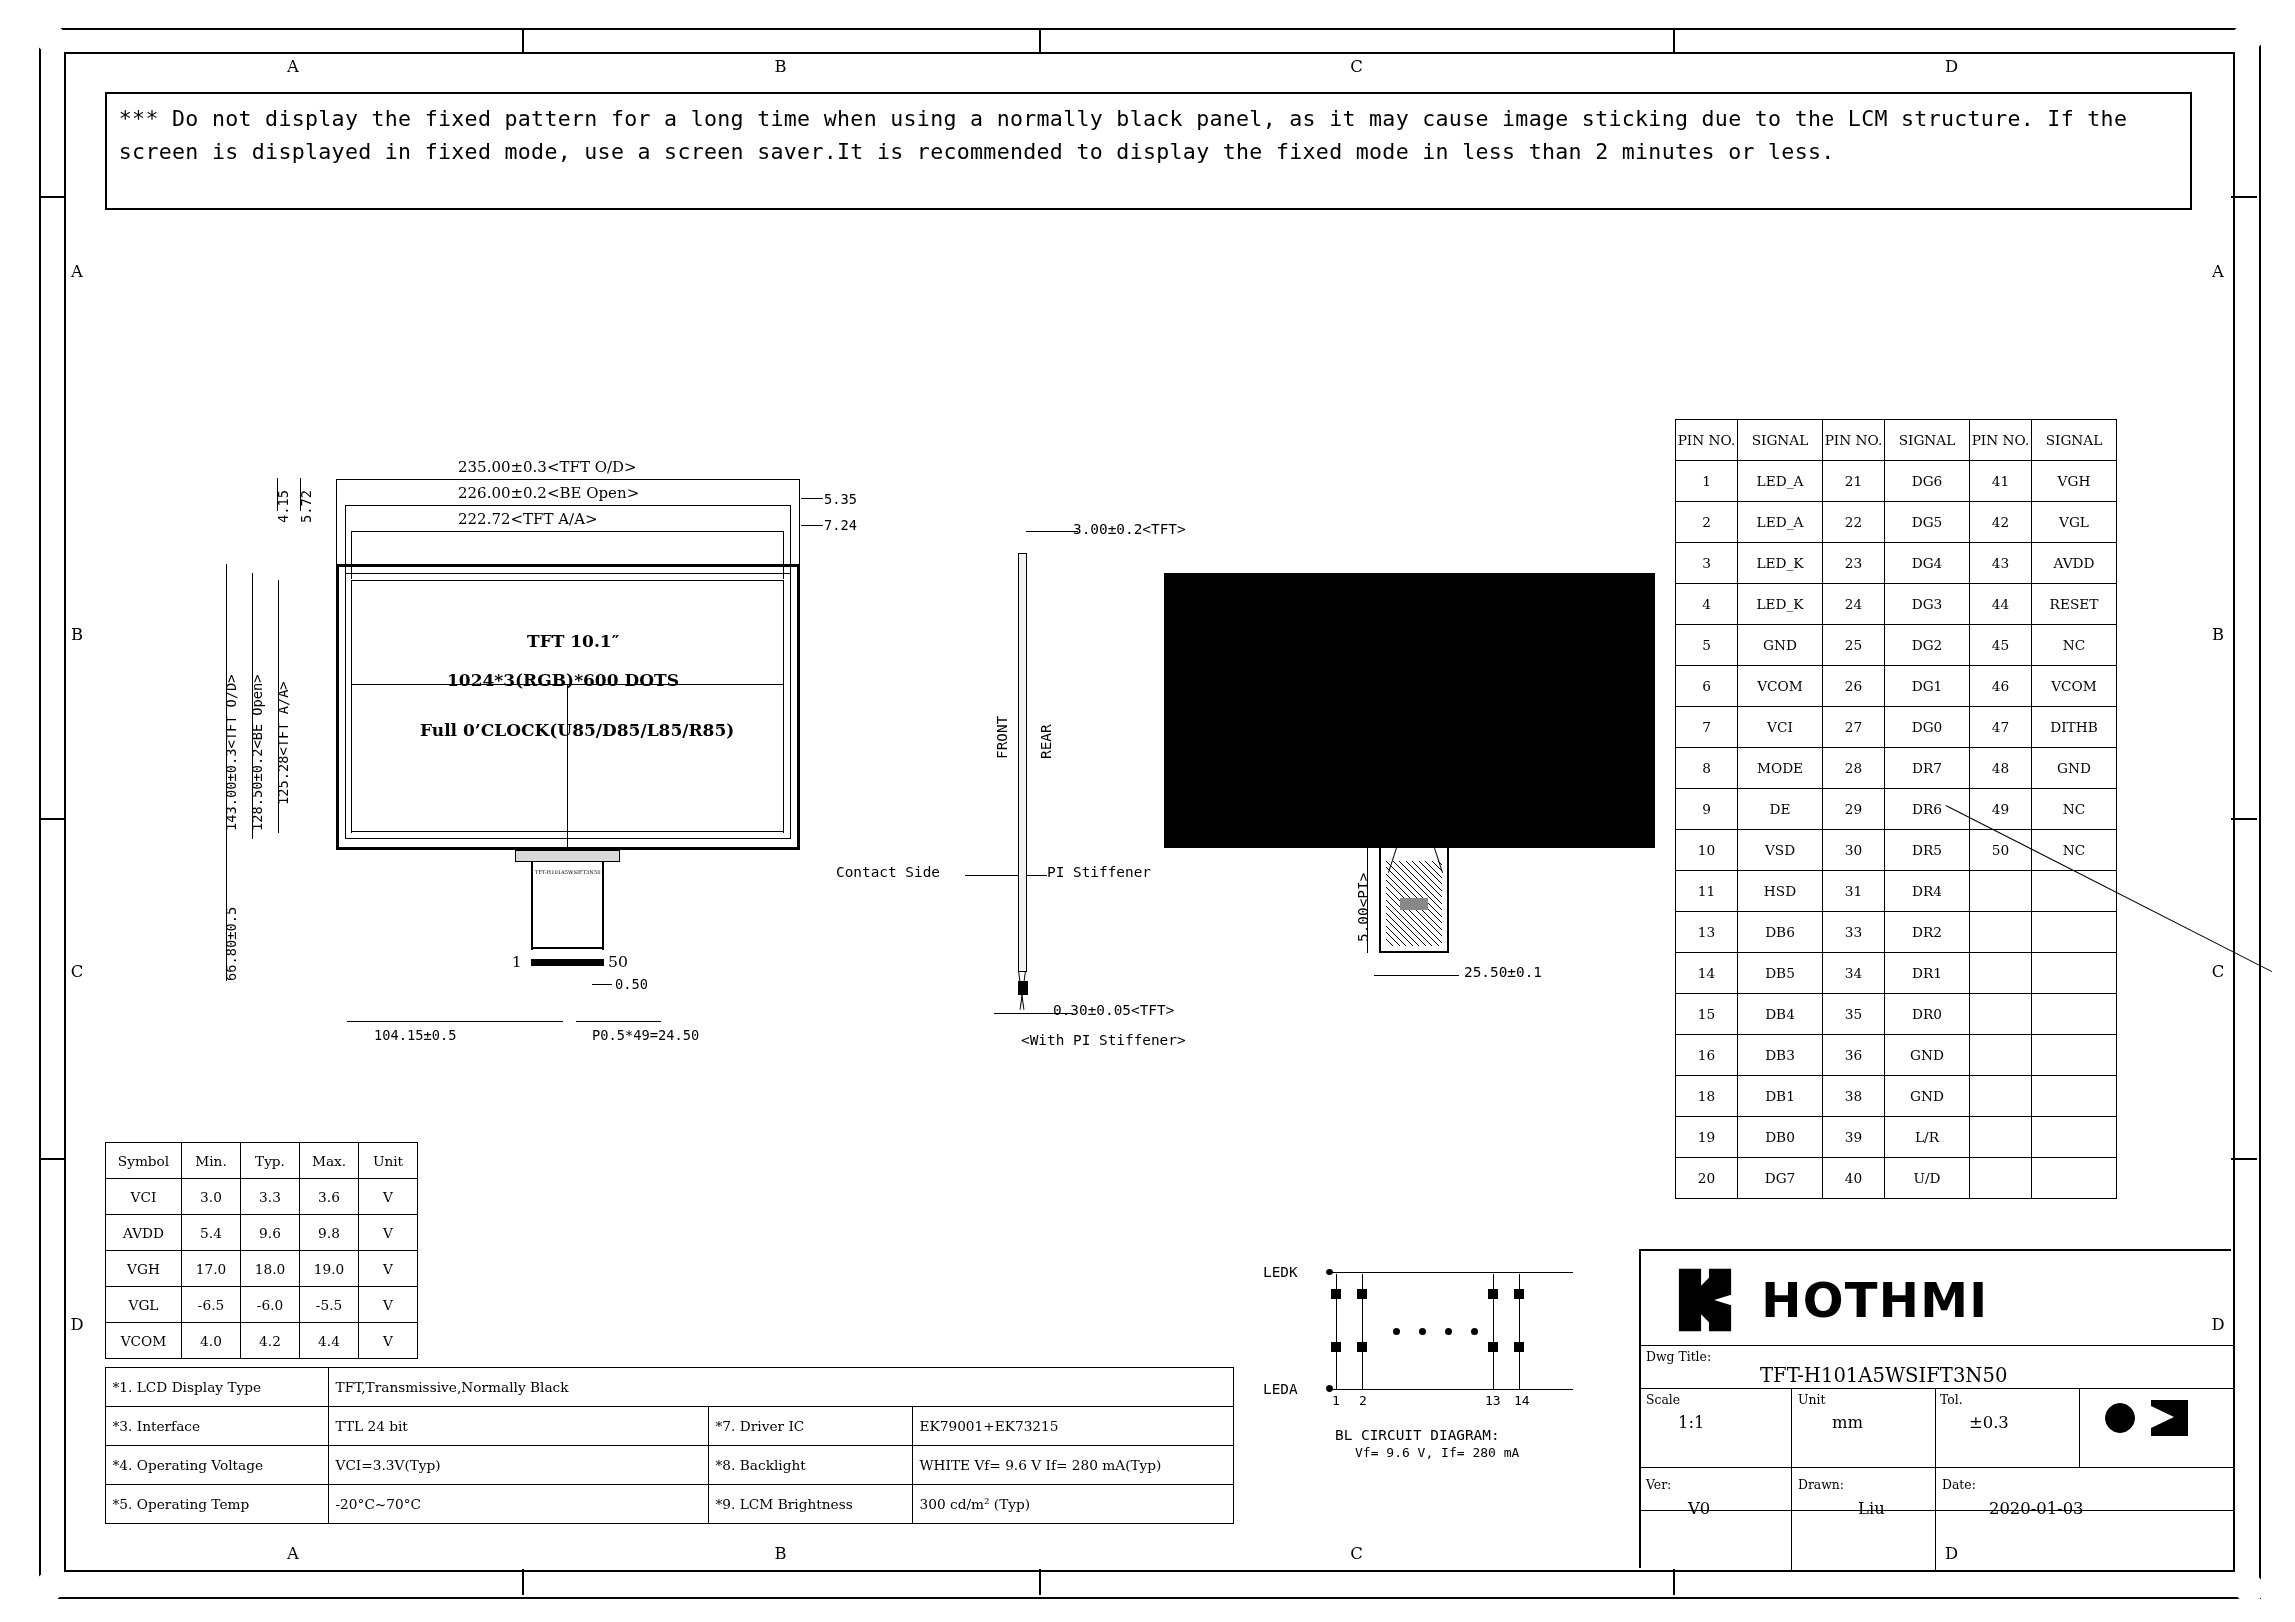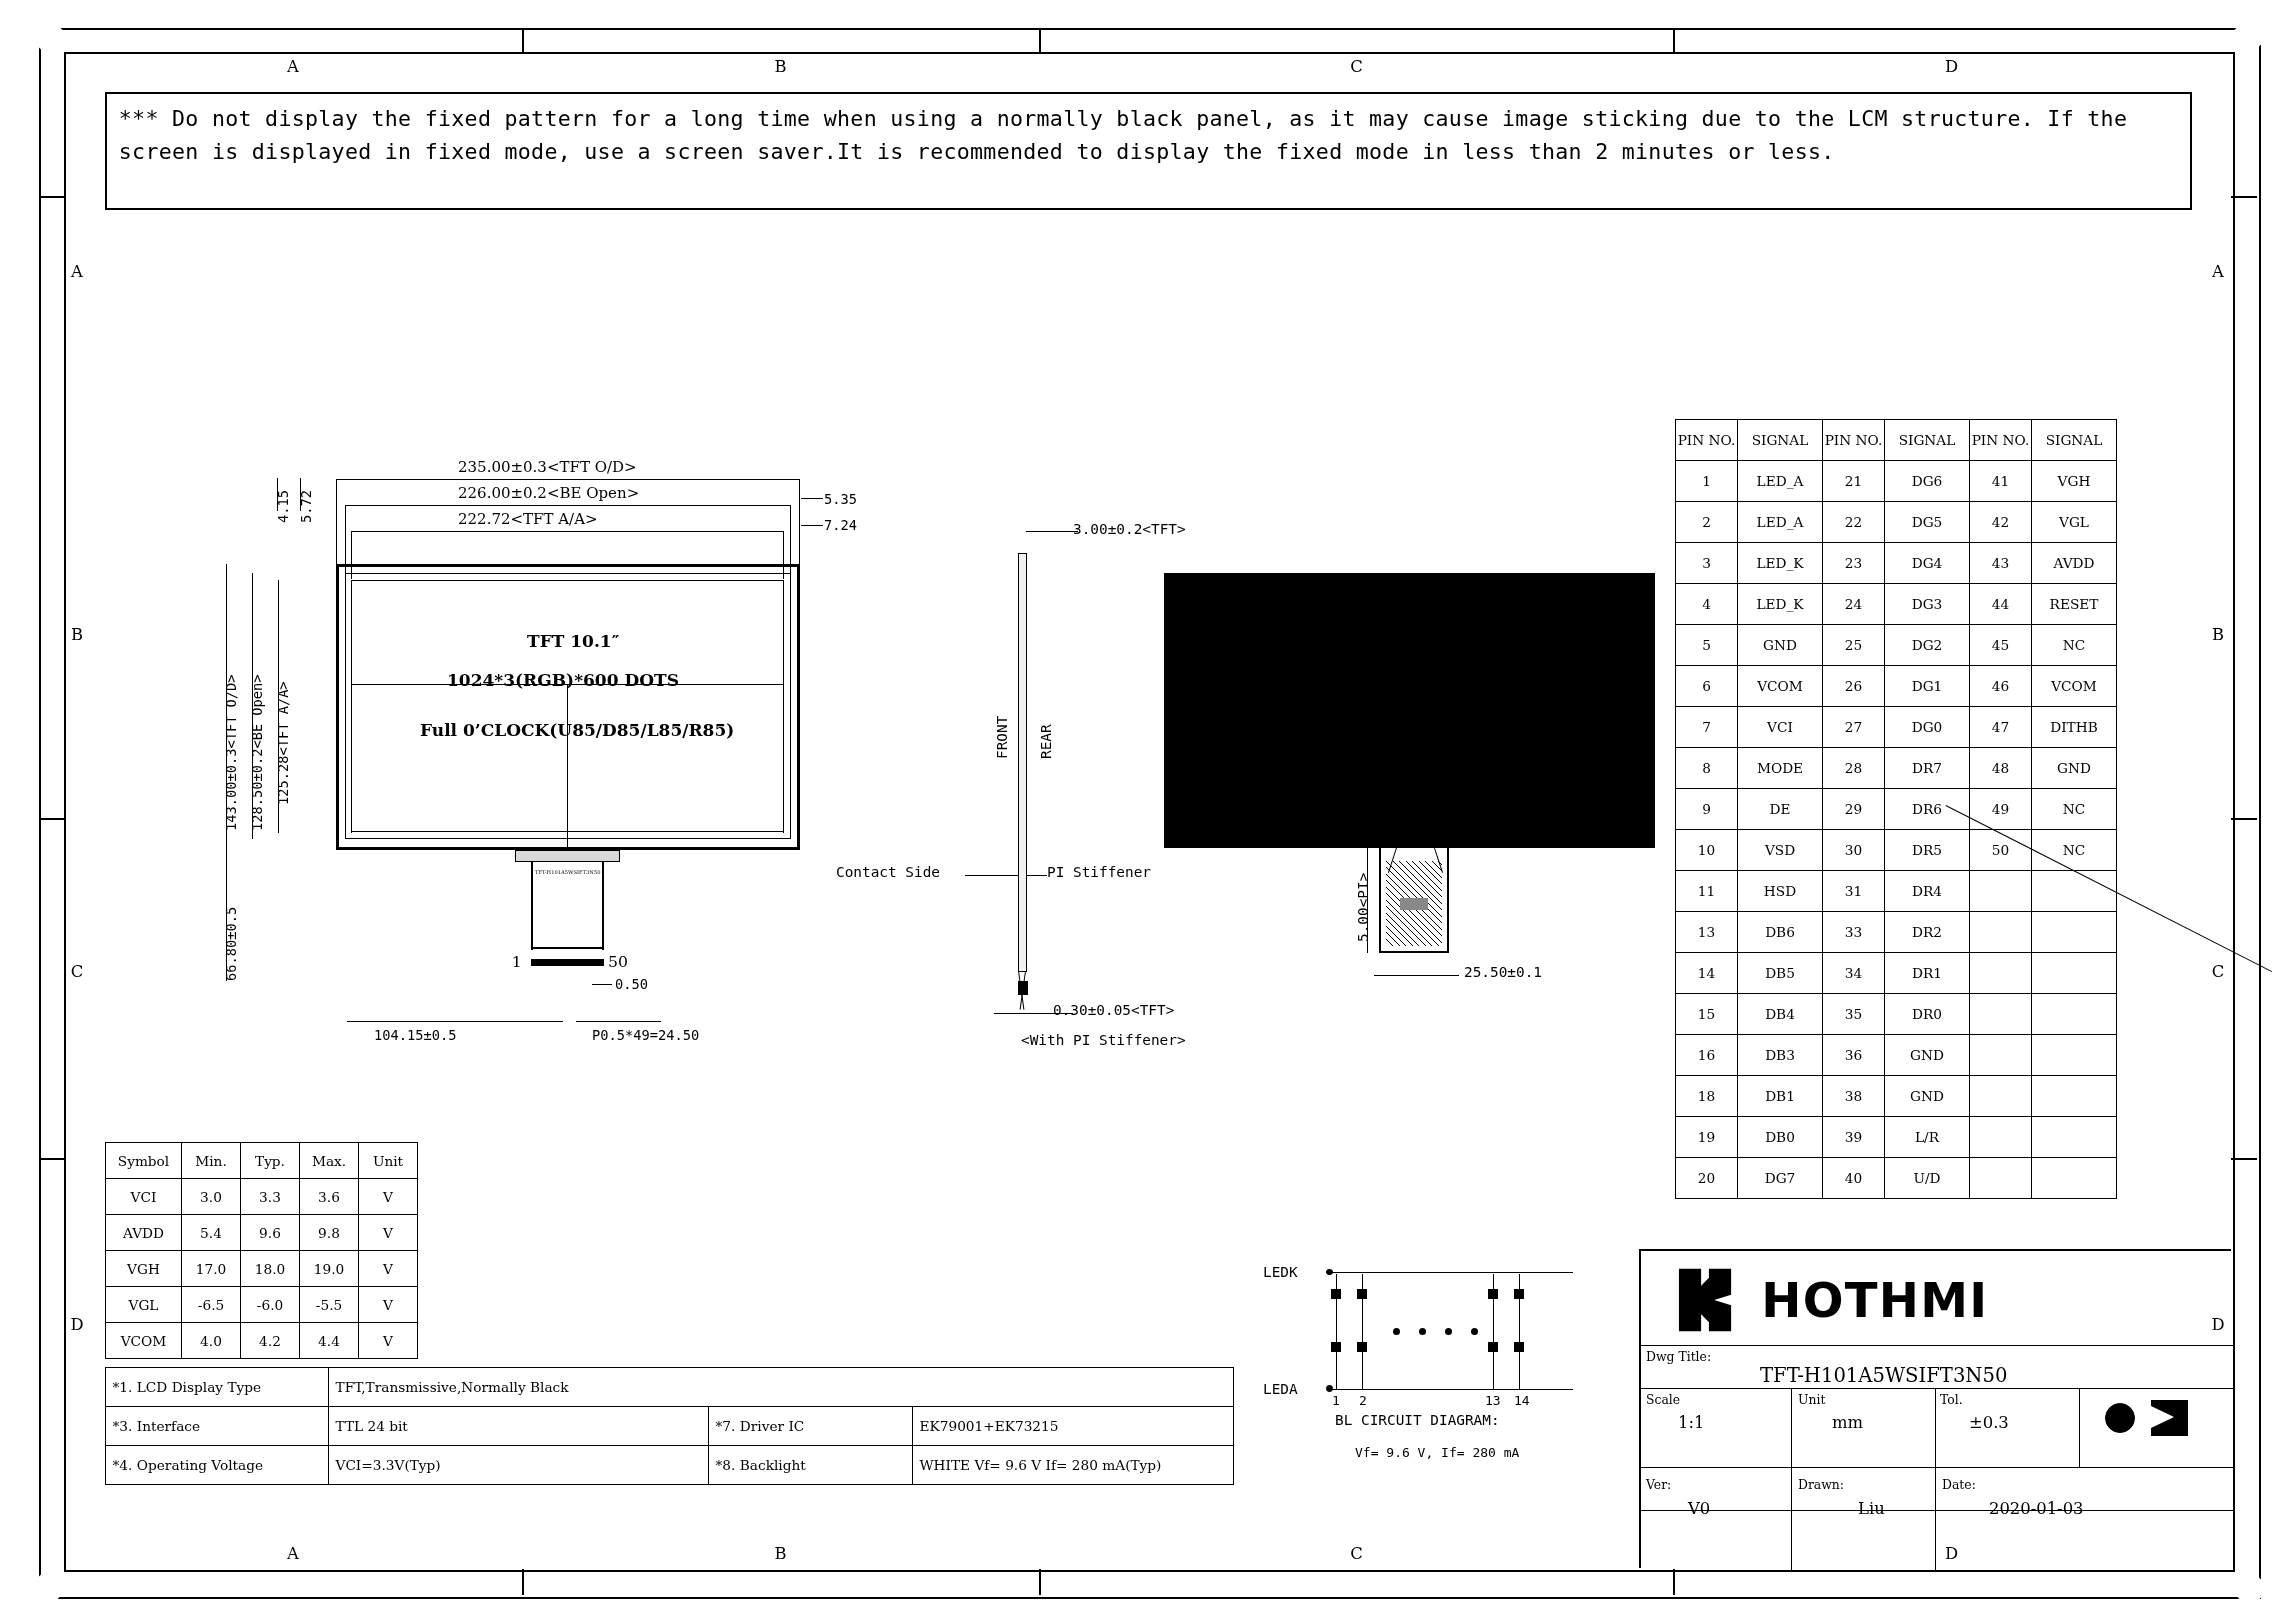--- a/index.html
+++ b/index.html
@@ -431,20 +431,26 @@
           <td class="sp-v">TTL 24 bit</td>
           <td class="sp-l2">*7. Driver IC</td>
           <td class="sp-v2">EK79001+EK73215</td>
         </tr>
         <tr>
           <td class="sp-l">*4. Operating Voltage</td>
           <td class="sp-v">VCI=3.3V(Typ)</td>
           <td class="sp-l2">*8. Backlight</td>
           <td class="sp-v2">WHITE Vf= 9.6 V If= 280 mA(Typ)</td>
         </tr>
+        <tr>
+          <td class="sp-l">*5. Operating Temp</td>
+          <td class="sp-v">-20°C~70°C</td>
+          <td class="sp-l2">*9. LCM Brightness</td>
+          <td class="sp-v2">300 cd/m² (Typ)</td>
+        </tr>
       </tbody>
     </table>
 
   <div class="bl" style="left:1263px;top:1263px;width:340px;height:196px;">
     <div class="txtm" style="left:0px;top:1.3px;font-size:14.4px;">LEDK</div>
     <div class="txtm" style="left:0px;top:118px;font-size:14.4px;">LEDA</div>
     <div class="ln" style="left:68px;top:9.2px;width:242px;height:1.3px;"></div>
     <div class="ln" style="left:68px;top:126px;width:242px;height:1.3px;"></div>
     <div class="ln" style="left:63px;top:5.9px;width:6.5px;height:6.5px;border:1.3px solid #000;border-radius:50%;box-sizing:border-box;"></div>
     <div class="ln" style="left:63px;top:122px;width:6.5px;height:6.5px;border:1.3px solid #000;border-radius:50%;box-sizing:border-box;"></div>
@@ -466,21 +472,21 @@
     <div class="ln" style="left:130px;top:65px;width:7.2px;height:7.2px;background:#000;border-radius:50%;"></div>
     <div class="ln" style="left:156px;top:65px;width:7.2px;height:7.2px;background:#000;border-radius:50%;"></div>
     <div class="ln" style="left:182px;top:65px;width:7.2px;height:7.2px;background:#000;border-radius:50%;"></div>
     <div class="ln" style="left:208px;top:65px;width:7.2px;height:7.2px;background:#000;border-radius:50%;"></div>
 
     <div class="txtm" style="left:69px;top:130px;font-size:13px;">1</div>
     <div class="txtm" style="left:96px;top:130px;font-size:13px;">2</div>
     <div class="txtm" style="left:222px;top:130px;font-size:13px;">13</div>
     <div class="txtm" style="left:251px;top:130px;font-size:13px;">14</div>
 
-    <div class="txtm" style="left:72px;top:149px;font-size:14.4px;">BL CIRCUIT DIAGRAM:</div>
+    <div class="txtm" style="left:72px;top:164px;font-size:14.4px;">BL CIRCUIT DIAGRAM:</div>
     <div class="txtm" style="left:92px;top:182px;font-size:13px;">Vf= 9.6 V, If= 280 mA</div>
   </div>
 
   <div class="titleblock">
     <div class="tb-row" style="top:94px;width:592px;"></div>
     <div class="tb-row" style="top:137px;width:592px;"></div>
     <div class="tb-row" style="top:216px;width:592px;"></div>
     <div class="tb-row" style="top:259px;width:592px;"></div>
     <div class="tb-col" style="left:150px;top:137px;height:182px;"></div>
     <div class="tb-col" style="left:294px;top:137px;height:182px;"></div>

